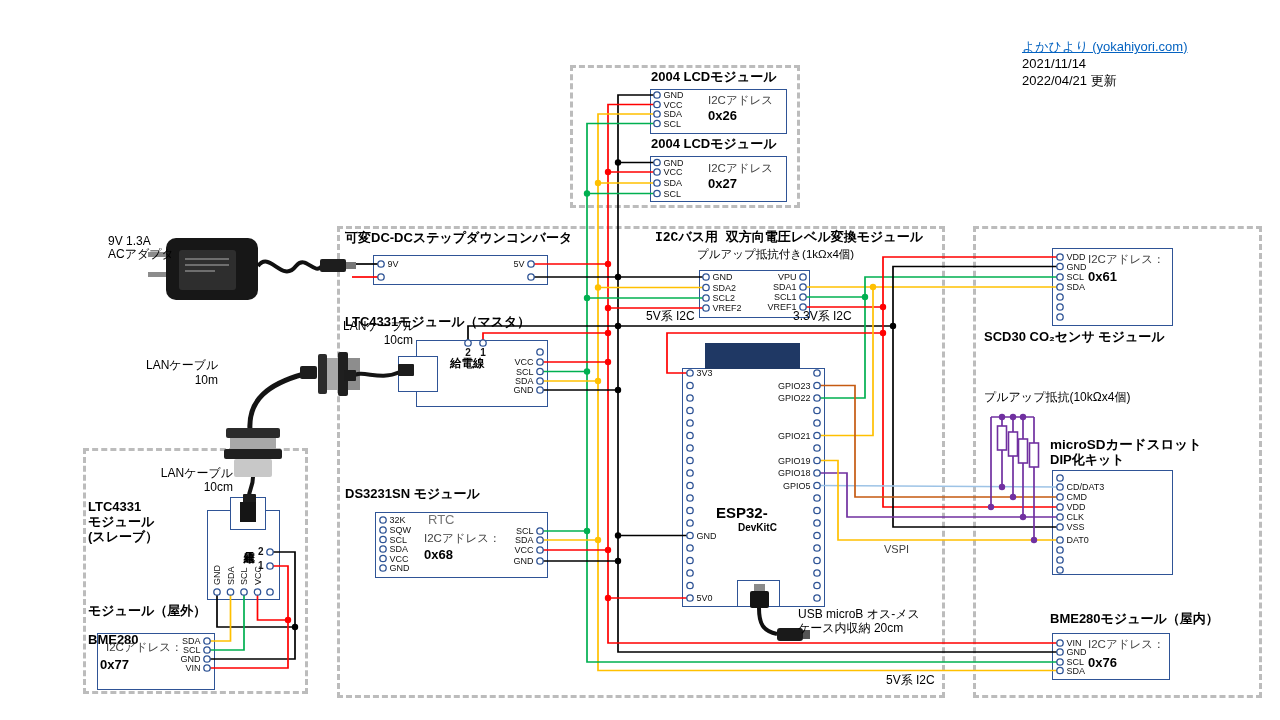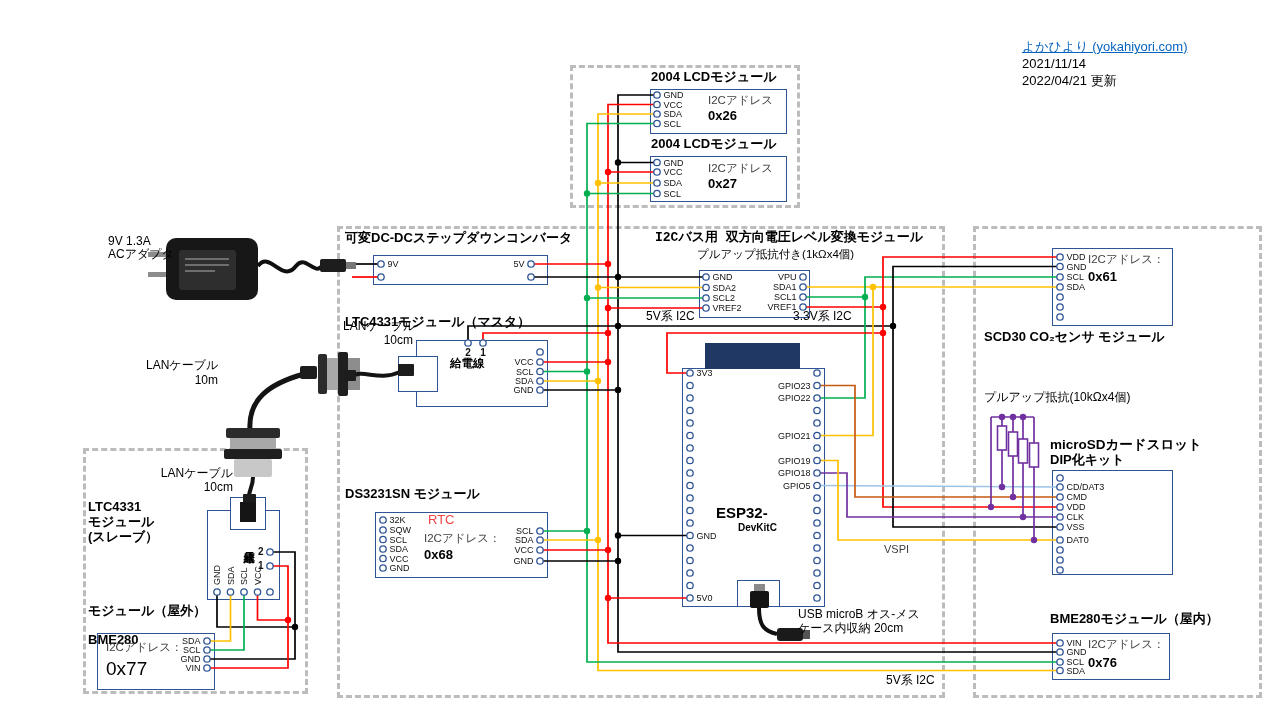--- a/index.html
+++ b/index.html
@@ -367,21 +367,21 @@
     <div class="mbox" style="left: 699px; top: 270px; width: 111px; height: 48px;"></div>
     <div class="lbl" style="left: 655px; top: 231px; font-size: 13px; font-weight: bold; font-family: Liberation Mono, monospace;">I2Cバス用 双方向電圧レベル変換モジュール</div>
     <div class="lbl" style="left: 697px; top: 248px; font-size: 11.5px;">プルアップ抵抗付き(1kΩx4個)</div>
     <div class="mbox" style="left: 682px; top: 368px; width: 143px; height: 239px;"></div>
     <div class="mrect-chip" style="left: 705px; top: 343px; width: 95px; height: 26px;"></div>
     <div class="mrect-inner" style="left: 737px; top: 580px; width: 43px; height: 27px;"></div>
     <div class="lbl" style="left: 716px; top: 505px; font-size: 15px; font-weight: bold; text-align: center;">ESP32-</div>
     <div class="lbl" style="left: 738px; top: 522px; font-size: 10px; font-weight: bold;">DevKitC</div>
     <div class="mbox" style="left: 375px; top: 512px; width: 173px; height: 66px;"></div>
     <div class="lbl" style="left: 345px; top: 487px; font-size: 13px; font-weight: bold;">DS3231SN モジュール</div>
-    <div class="lbl" style="left: 428px; top: 513px; font-size: 13px; color: #ef4444;">RTC</div>
+    <div class="lbl" style="left: 428px; top: 513px; font-size: 13px; color: #737373;">RTC</div>
     <div class="lbl" style="left: 424px; top: 532px; font-size: 11.5px; color: rgb(64, 64, 64);">I2Cアドレス：</div>
     <div class="lbl" style="left: 424px; top: 548px; font-size: 13px; font-weight: bold;">0x68</div>
     <div class="mbox" style="left: 1052px; top: 248px; width: 121px; height: 78px;"></div>
     <div class="lbl" style="left: 984px; top: 330px; font-size: 13px; font-weight: bold;">SCD30 CO₂センサ モジュール</div>
     <div class="lbl" style="left: 1088px; top: 253px; font-size: 11.5px; color: rgb(64, 64, 64);">I2Cアドレス：</div>
     <div class="lbl" style="left: 1088px; top: 270px; font-size: 13px; font-weight: bold;">0x61</div>
     <div class="mbox" style="left: 1052px; top: 470px; width: 121px; height: 105px;"></div>
     <div class="lbl" style="left: 1050px; top: 437px; font-size: 13.5px; font-weight: bold;">microSDカードスロット</div>
     <div class="lbl" style="left: 1050px; top: 453px; font-size: 13px; font-weight: bold;">DIP化キット</div>
     <div class="mbox" style="left: 1052px; top: 633px; width: 118px; height: 47px;"></div>
@@ -390,21 +390,21 @@
     <div class="lbl" style="left: 1088px; top: 656px; font-size: 13px; font-weight: bold;">0x76</div>
     <div class="mbox" style="left: 207px; top: 510px; width: 73px; height: 90px;"></div>
     <div class="mrect-inner" style="left: 230px; top: 497px; width: 36px; height: 33px;"></div>
     <div class="lbl" style="left: 88px; top: 500px; font-size: 13px; font-weight: bold;">LTC4331</div>
     <div class="lbl" style="left: 88px; top: 515px; font-size: 13px; font-weight: bold;">モジュール</div>
     <div class="lbl" style="left: 88px; top: 530px; font-size: 13px; font-weight: bold;">(スレーブ）</div>
     <div class="mbox" style="left: 97px; top: 633px; width: 118px; height: 57px;"></div>
     <div class="lbl" style="left: 88px; top: 589px; font-size: 13px; font-weight: bold; margin-top: 44px;">BME280</div>
     <div class="lbl" style="left: 88px; top: 604px; font-size: 13px; font-weight: bold;">モジュール（屋外）</div>
     <div class="lbl" style="left: 106px; top: 641px; font-size: 11.5px; color: rgb(64, 64, 64);">I2Cアドレス：</div>
-    <div class="lbl" style="left: 106px; top: 658px; font-size: 19px; font-weight: normal;">0x77</div>
+    <div class="lbl" style="left: 100px; top: 658px; font-size: 13px; font-weight: bold;">0x77</div>
     <div class="lbl" style="left: 108px; top: 220px; font-size: 12px; margin-top: 28px;">ACアダプタ</div>
     <div class="lbl" style="left: 108px; top: 235px; font-size: 12px;">9V 1.3A</div>
     <div class="lbl" style="left: 146px; top: 359px; font-size: 12px; width: 72px; text-align: right;">LANケーブル</div>
     <div class="lbl" style="left: 146px; top: 374px; font-size: 12px; width: 72px; text-align: right;">10m</div>
     <div class="lbl" style="left: 343px; top: 320px; font-size: 12px; width: 70px; text-align: right;">LANケーブル</div>
     <div class="lbl" style="left: 343px; top: 334px; font-size: 12px; width: 70px; text-align: right;">10cm</div>
     <div class="lbl" style="left: 160px; top: 467px; font-size: 12px; width: 73px; text-align: right;">LANケーブル</div>
     <div class="lbl" style="left: 160px; top: 481px; font-size: 12px; width: 73px; text-align: right;">10cm</div>
     <div class="lbl v" style="left: 243px; top: 543px; font-size: 11px; font-weight: bold;">給電線</div>
     <div class="lbl" style="left: 646px; top: 310px; font-size: 12px;">5V系 I2C</div>

